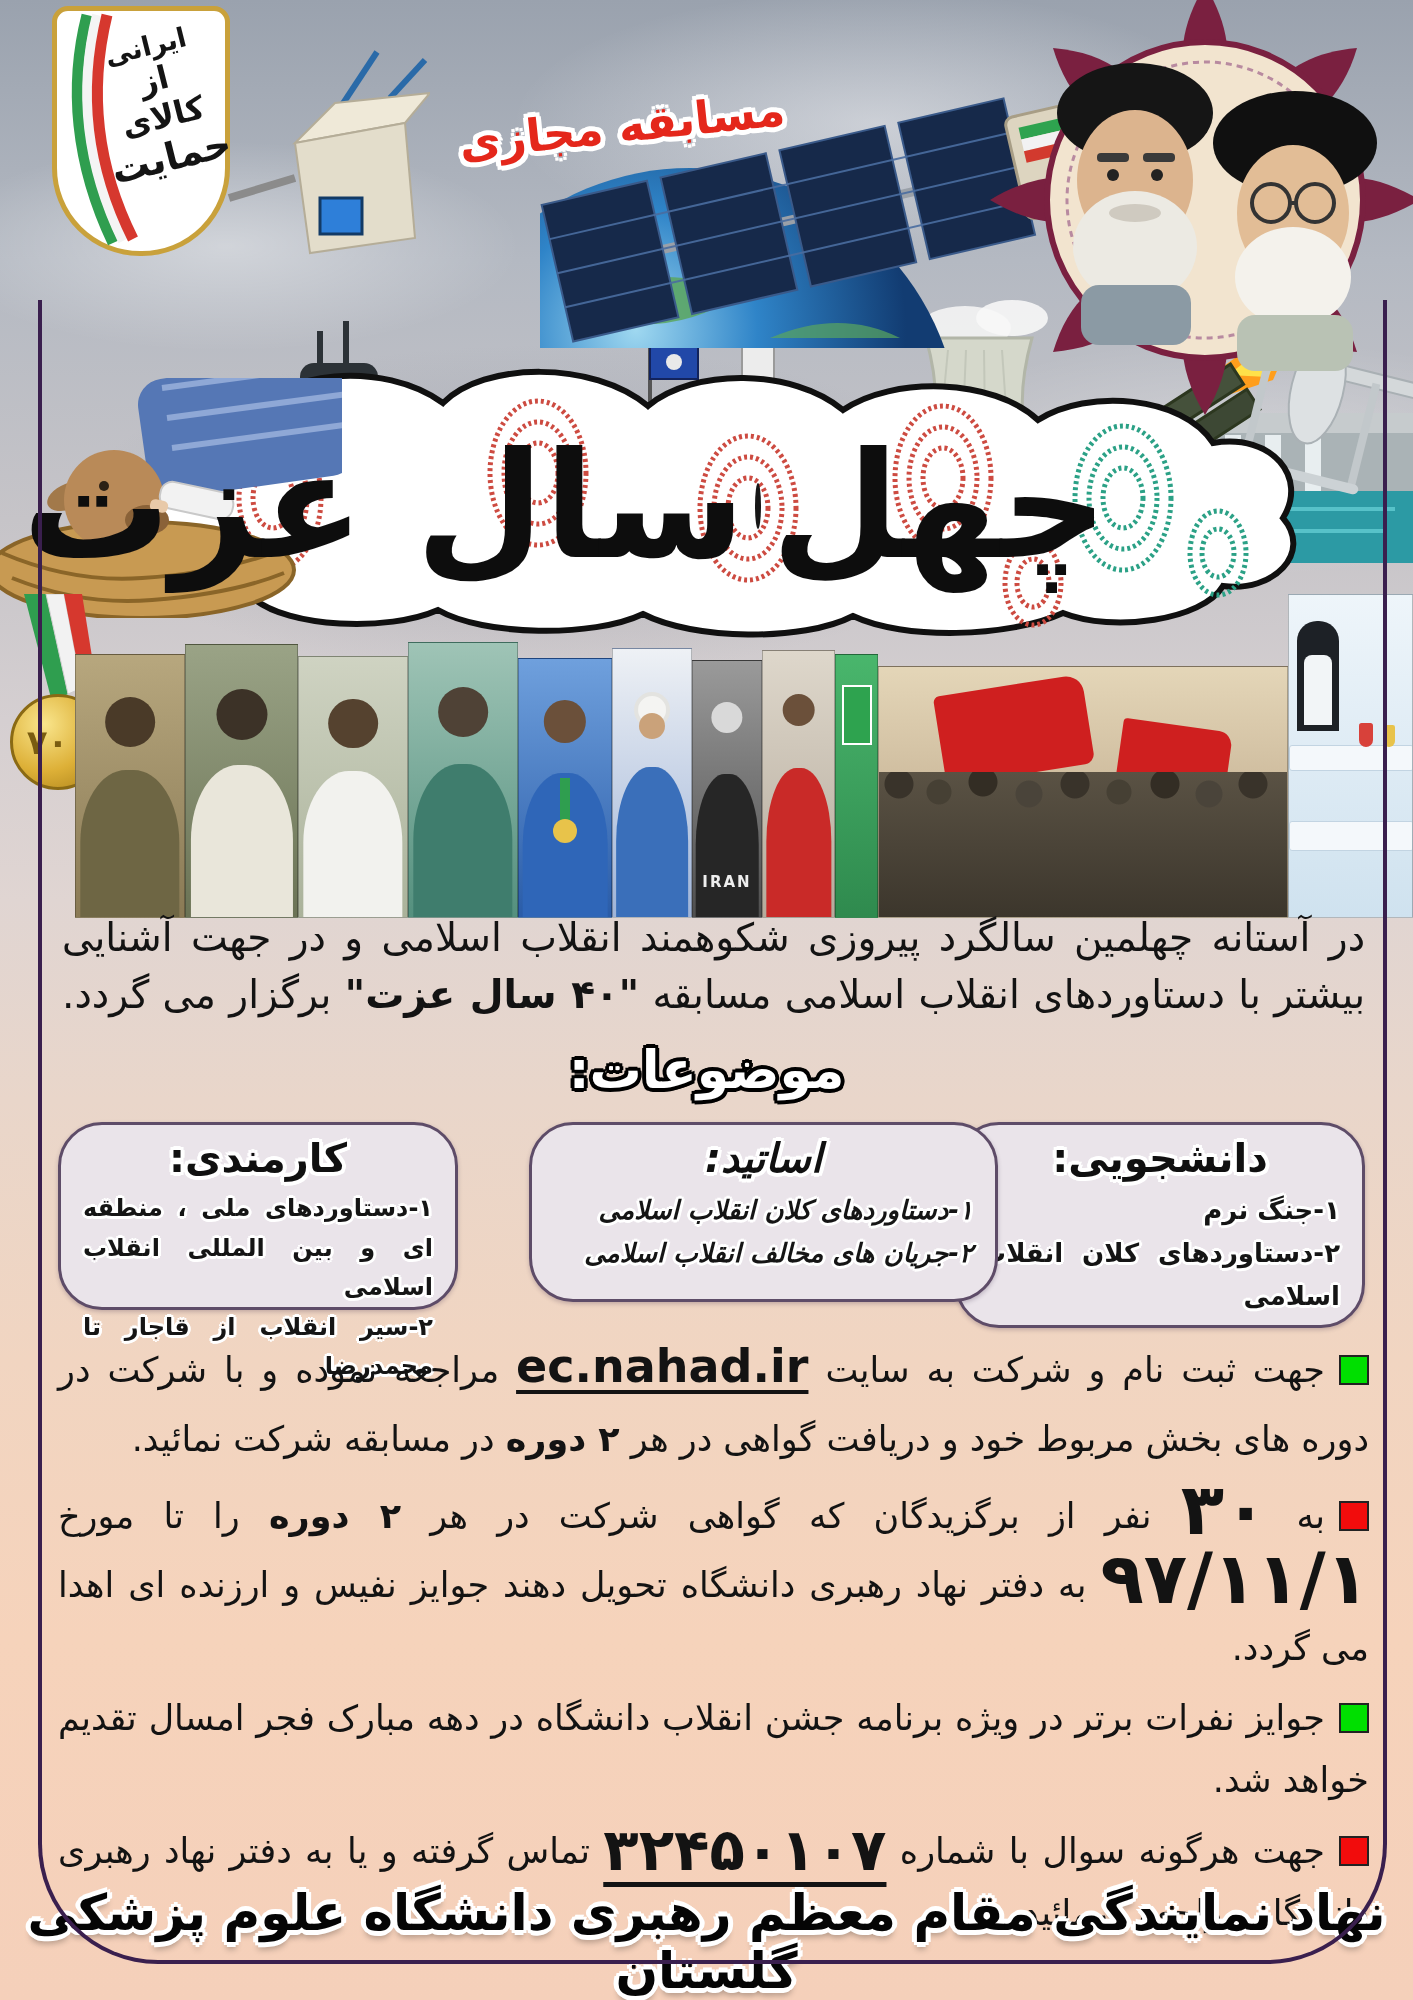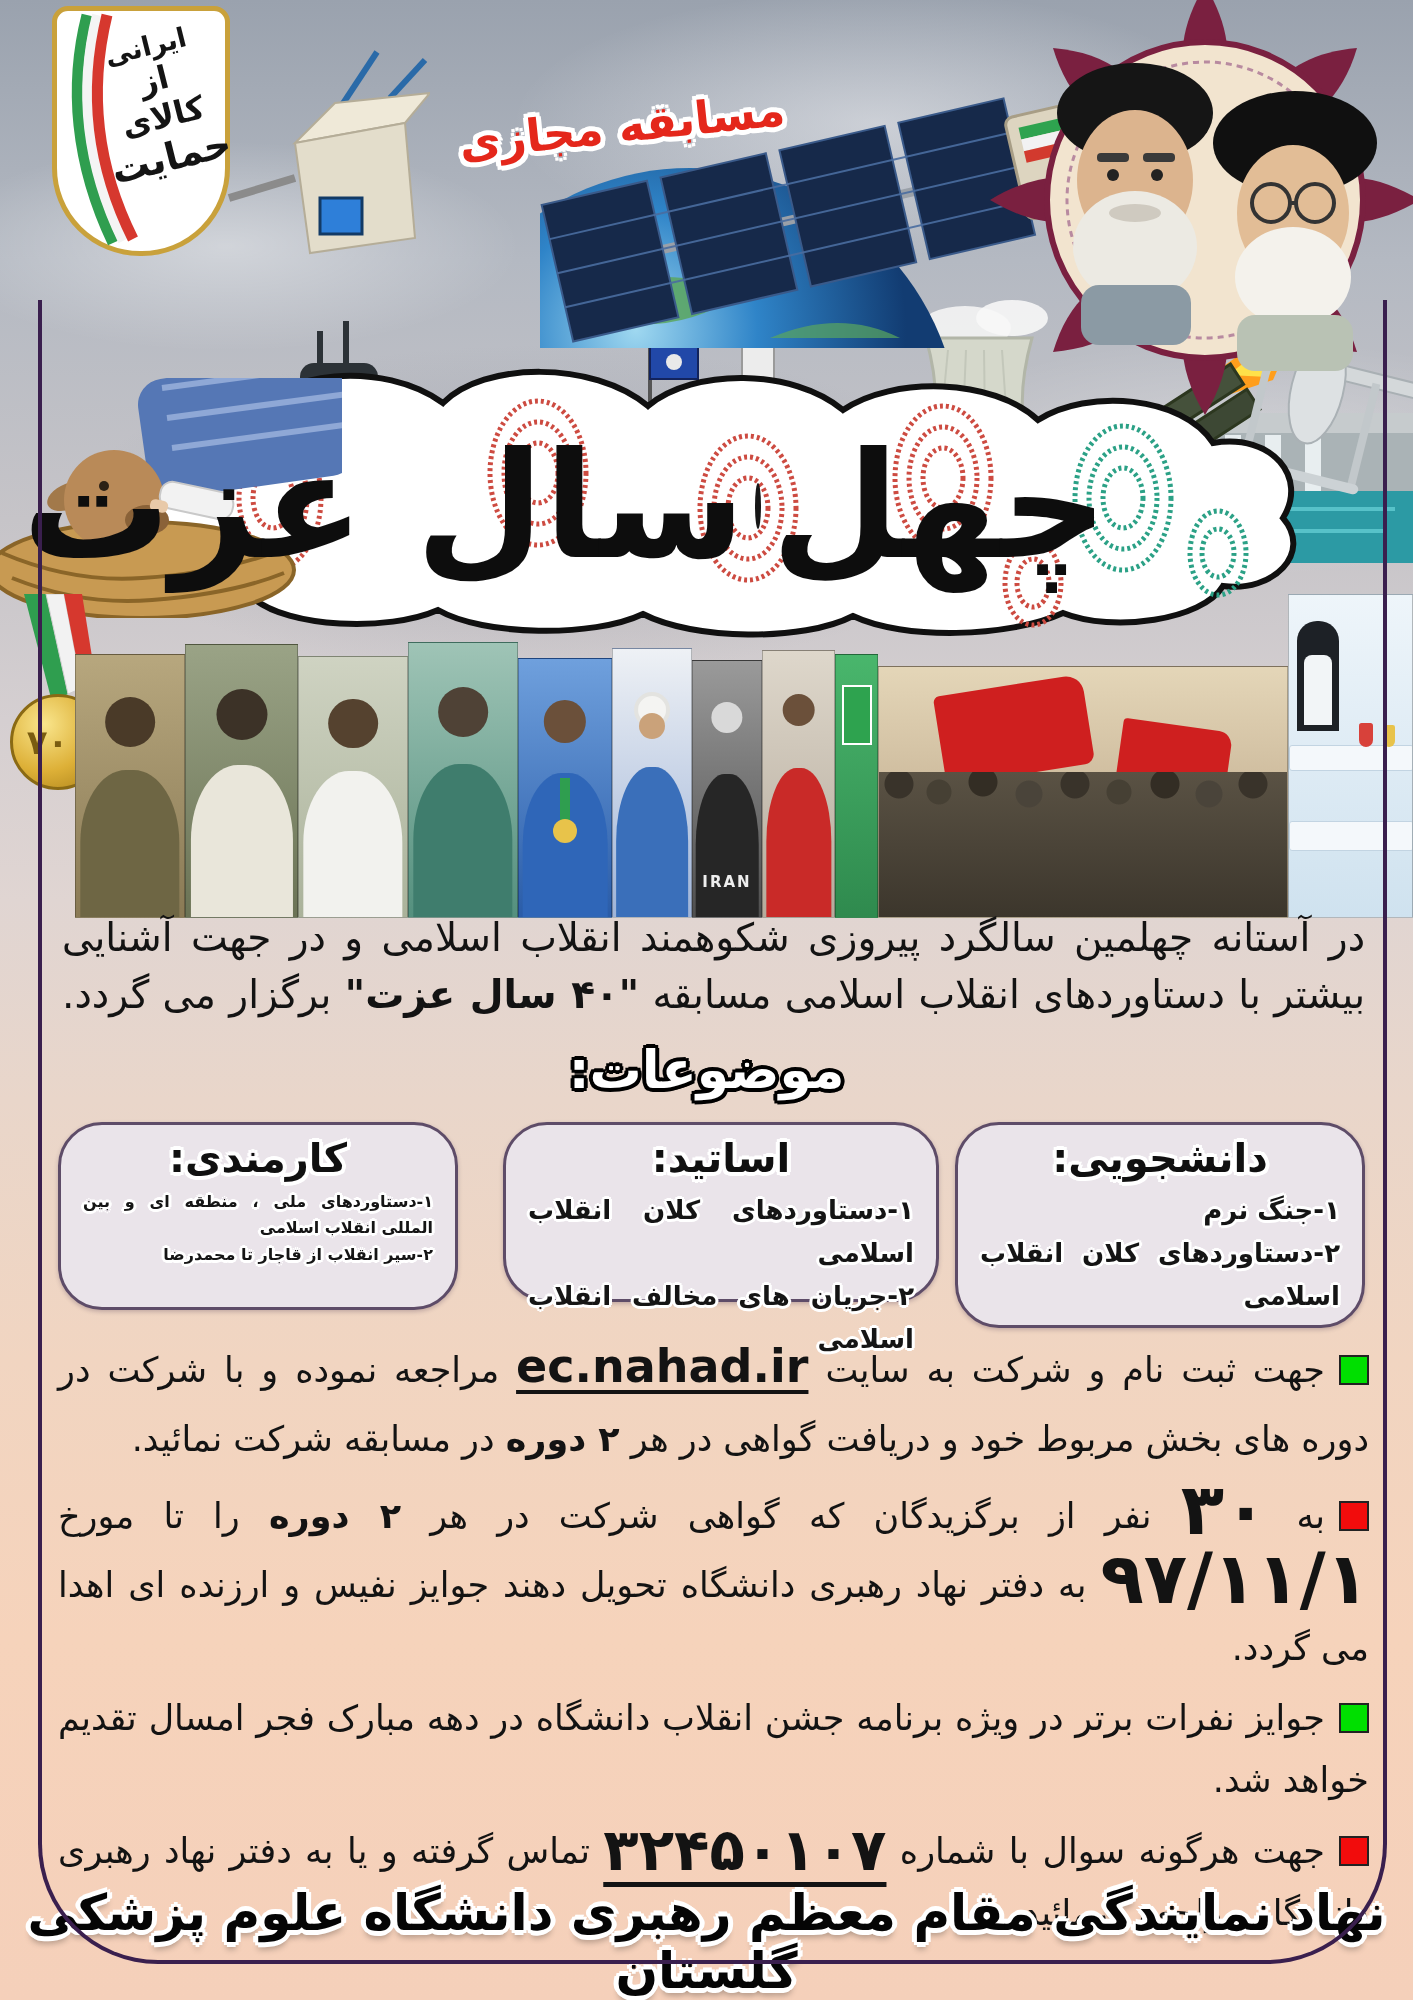--- a/index.html
+++ b/index.html
@@ -76,27 +76,27 @@
   .intro{position:absolute;left:62px;right:48px;top:910px;z-index:5;color:#131313;font-size:39px;line-height:1.45;}
   .intro-line{direction:rtl;text-align:justify;text-align-last:justify;}
   .intro-quote{font-weight:bold;}
   
   .topics-heading{position:absolute;left:0;width:100%;top:1040px;z-index:5;text-align:center;
     font-size:52px;font-weight:bold;color:#fff;direction:rtl;
     text-shadow:-3px -3px 0 #000,3px -3px 0 #000,-3px 3px 0 #000,3px 3px 0 #000,0 -4px 0 #000,0 4px 0 #000,-4px 0 0 #000,4px 0 0 #000;}
   .tbox{position:absolute;top:1122px;z-index:5;background:#eae4ea;border:3px solid #5e4c68;border-radius:44px;
     padding:10px 22px 12px 22px;direction:rtl;box-shadow:0 2px 4px rgba(60,40,70,.25);}
   .tb-right{left:955px;width:410px;height:206px;}
-  .tb-mid{left:503px;width:436px;height:180px;}
+  .tb-mid{left:529px;width:469px;height:180px;font-style:italic;}
   .tb-left{left:58px;width:400px;height:188px;}
   .box-title{text-align:center;font-size:40px;font-weight:bold;color:#101010;margin-bottom:8px;
     text-shadow:-3px -3px 0 #fff,3px -3px 0 #fff,-3px 3px 0 #fff,3px 3px 0 #fff,0 -4px 0 #fff,0 4px 0 #fff,-4px 0 0 #fff,4px 0 0 #fff;}
   .box-item{font-size:26px;font-weight:bold;color:#151515;line-height:1.65;text-align:justify;
     text-shadow:-2px -2px 0 #fff,2px -2px 0 #fff,-2px 2px 0 #fff,2px 2px 0 #fff,0 -3px 0 #fff,0 3px 0 #fff,-3px 0 0 #fff,3px 0 0 #fff;}
-  .tb-left .box-item{font-size:16px;}
+  .tb-left .box-item{font-size:24px;}
   
   .bullets{position:absolute;left:58px;right:44px;top:1326px;z-index:5;color:#131313;}
   .bullet{direction:rtl;text-align:justify;font-size:35px;line-height:1.78;margin-bottom:8px;}
   .sq{display:inline-block;width:30px;height:30px;border:2px solid #222;margin-left:14px;vertical-align:-3px;}
   .sq.green{background:#00df00;}
   .sq.red{background:#f20c0c;}
   .seg-link{font-weight:bold;text-decoration:underline;text-underline-offset:8px;font-size:46px;}
   .seg-bold{font-weight:bold;}
   .seg-big{font-weight:bold;font-size:71px;line-height:.9;vertical-align:-6px;}
   .seg-phone{font-weight:bold;font-size:58px;line-height:.9;vertical-align:-7px;letter-spacing:2px;

